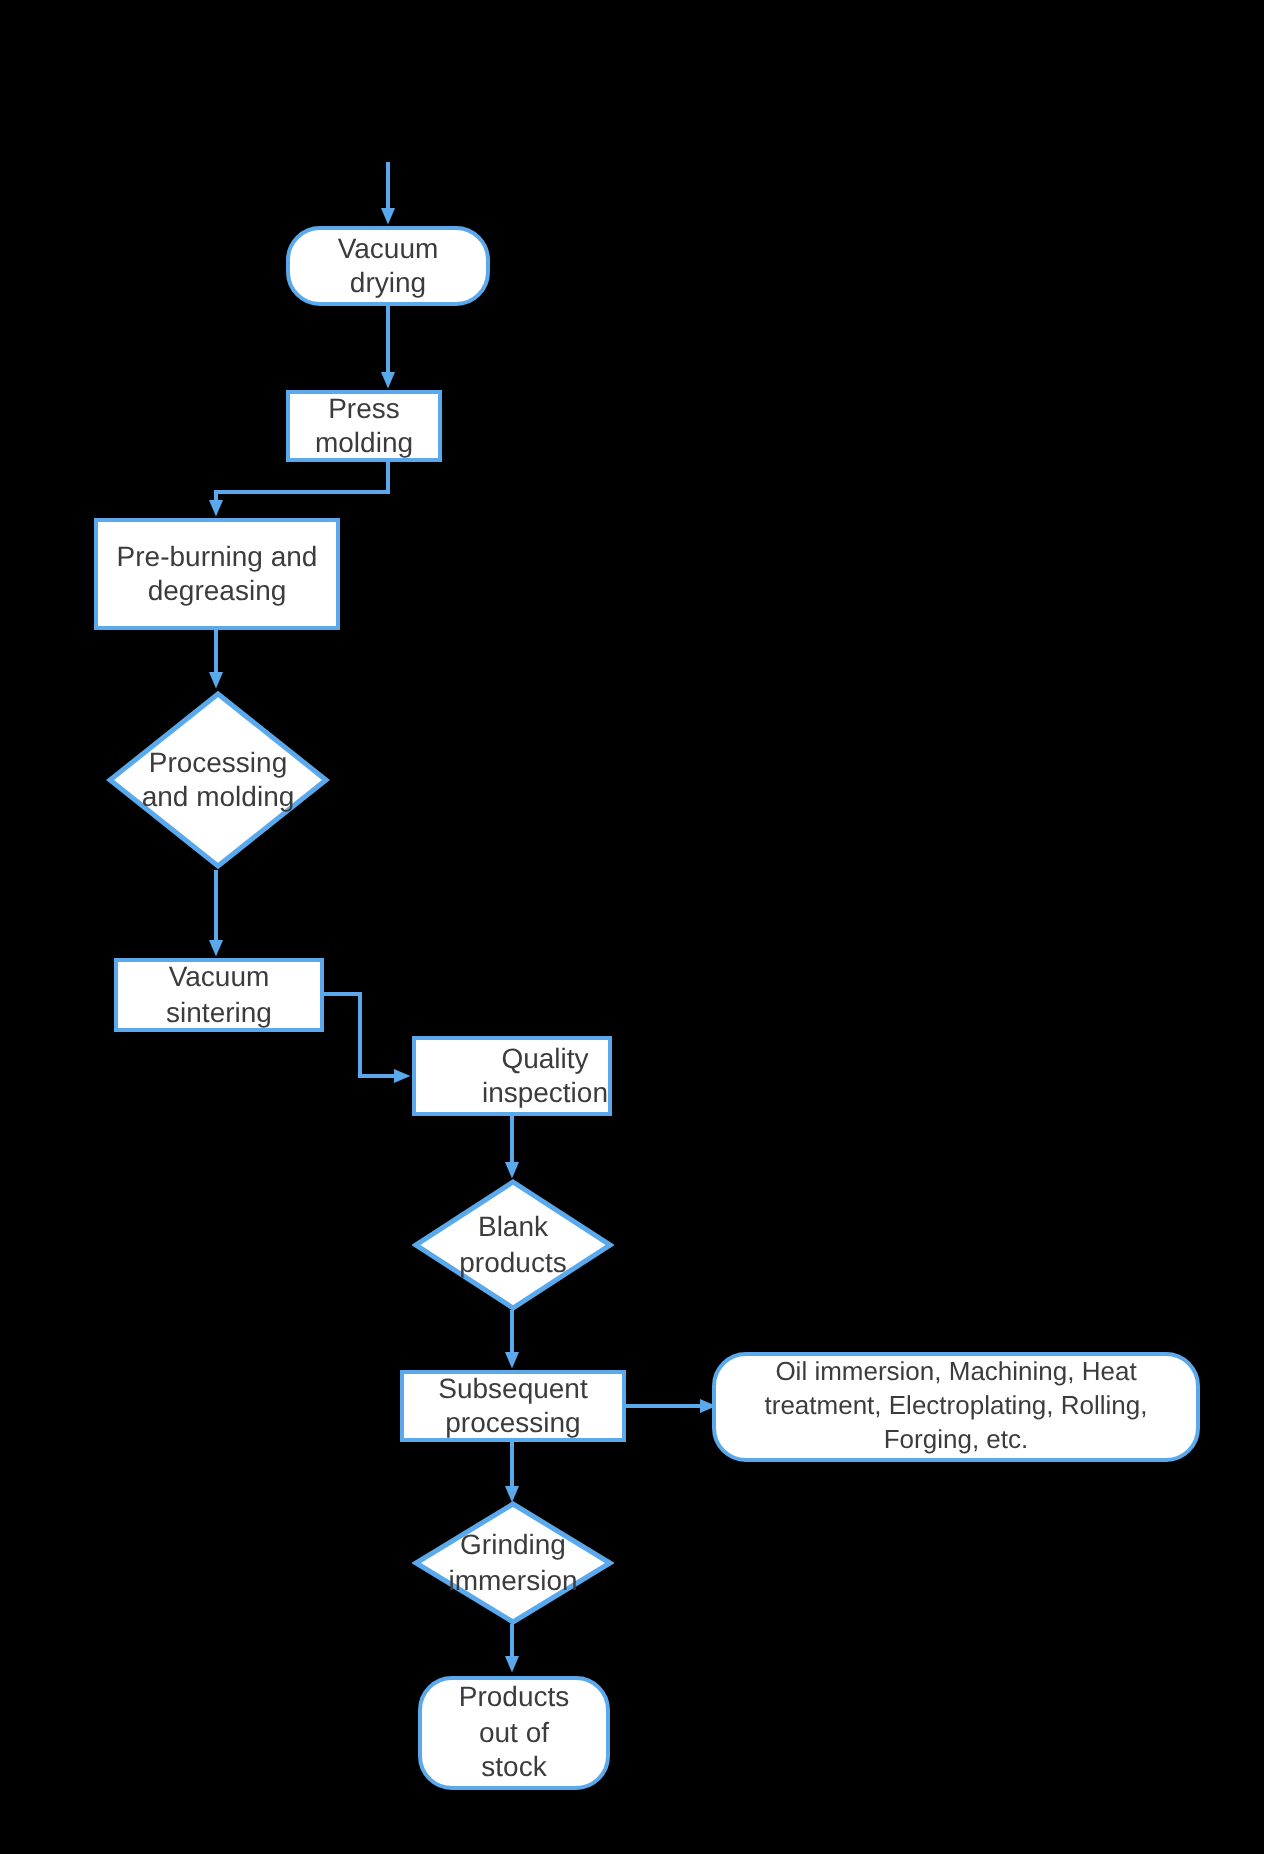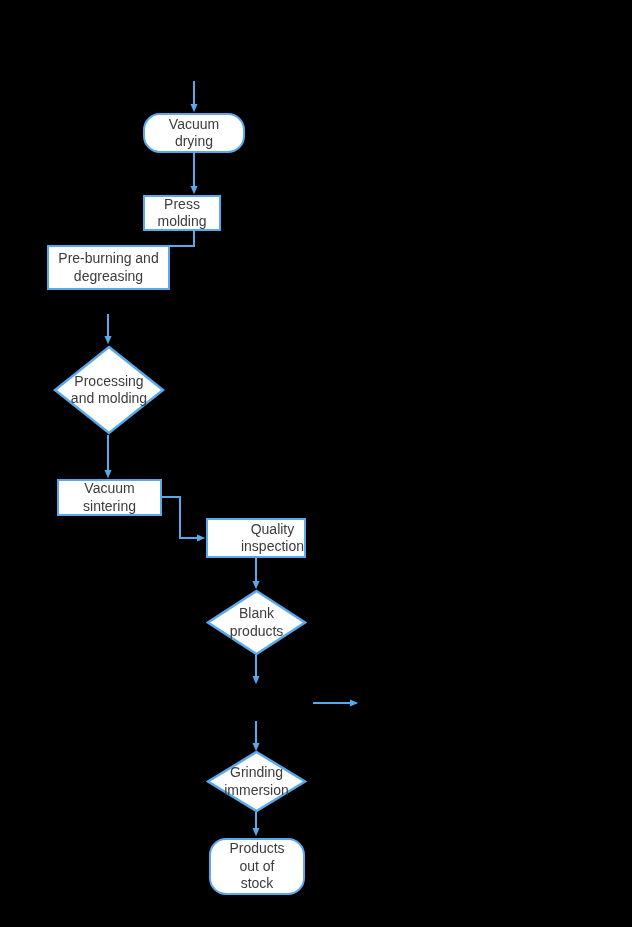--- a/index.html
+++ b/index.html
@@ -103,21 +103,21 @@
   <div class="node rounded" style="left:143px; top:113px; width:102px; height:40px;">
     <span>Vacuum
 drying</span>
   </div>
 
   <div class="node rect" style="left:143px; top:195px; width:78px; height:36px;">
     <span>Press
 molding</span>
   </div>
 
-  <div class="node rect" style="left:47px; top:245px; width:123px; height:45px;">
+  <div class="node rect" style="left:47px; top:259px; width:123px; height:56px;">
     <span>Pre-burning and
 degreasing</span>
   </div>
 
   <div class="node diamond" style="left:53px; top:345px; width:112px; height:90px;">
     <svg class="dshape" viewBox="0 0 112 90" preserveAspectRatio="none">
       <polygon points="56,2 110,45 56,88 2,45" fill="#ffffff" stroke="#5aa9ec" stroke-width="2.5"></polygon>
     </svg>
     <span class="dlabel">Processing
 and molding</span>
@@ -134,21 +134,28 @@
   </div>
 
   <div class="node diamond" style="left:206px; top:589px; width:101px; height:67px;">
     <svg class="dshape" viewBox="0 0 101 67" preserveAspectRatio="none">
       <polygon points="50.5,2 99,33.5 50.5,65 2,33.5" fill="#ffffff" stroke="#5aa9ec" stroke-width="2.5"></polygon>
     </svg>
     <span class="dlabel">Blank
 products</span>
   </div>
 
+  <div class="node rect" style="left:200px; top:685px; width:113px; height:36px;">
+    <span>Subsequent
+processing</span>
+  </div>
 
+  <div class="node rounded wide" style="left:356px; top:676px; width:244px; height:55px;">
+    <span>Oil immersion, Machining, Heat treatment, Electroplating, Rolling, Forging, etc.</span>
+  </div>
 
   <div class="node diamond" style="left:206px; top:750px; width:101px; height:63px;">
     <svg class="dshape" viewBox="0 0 101 63" preserveAspectRatio="none">
       <polygon points="50.5,2 99,31.5 50.5,61 2,31.5" fill="#ffffff" stroke="#5aa9ec" stroke-width="2.5"></polygon>
     </svg>
     <span class="dlabel">Grinding
 immersion</span>
   </div>
 
   <div class="node rounded" style="left:209px; top:838px; width:96px; height:57px;">

